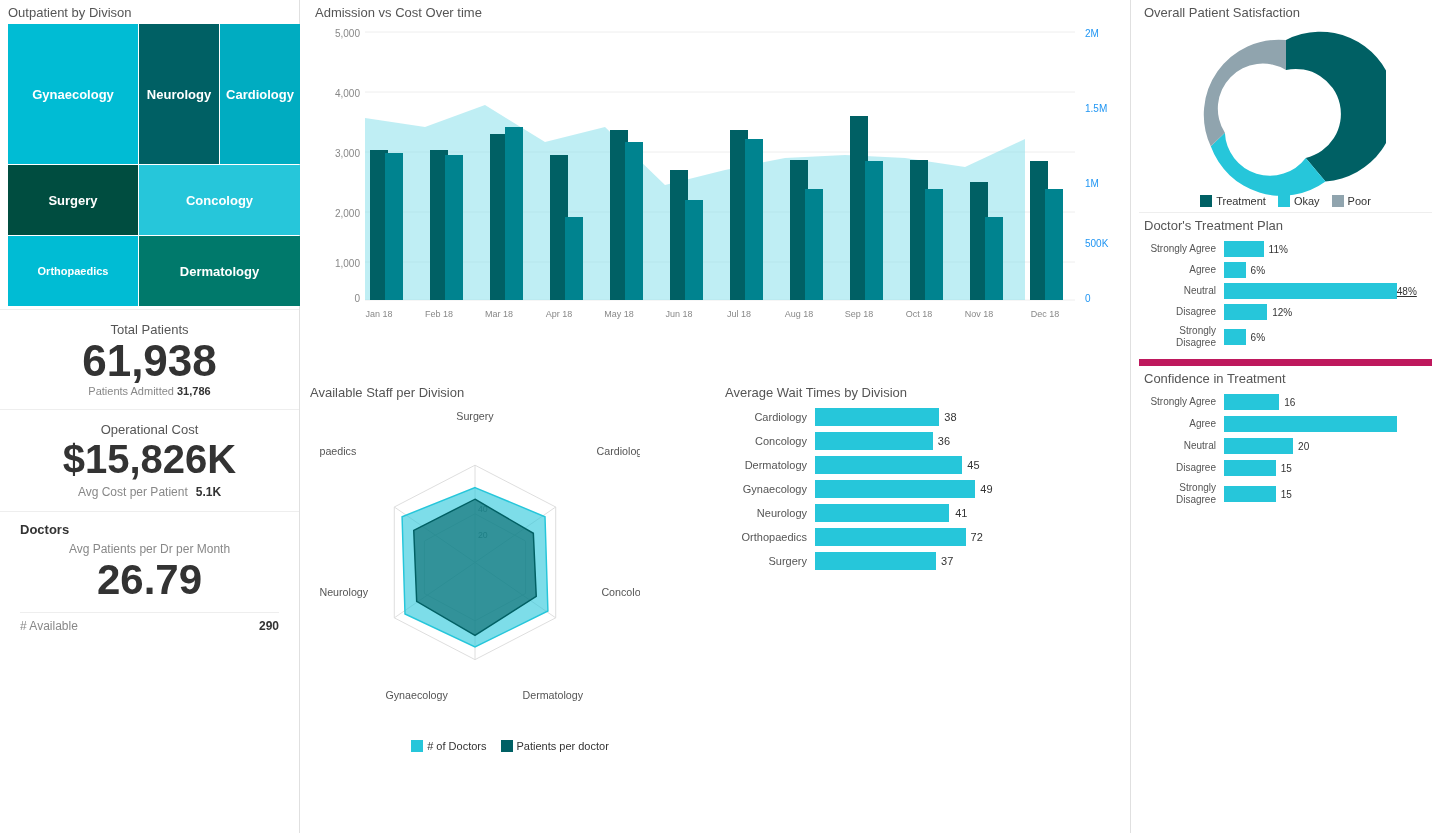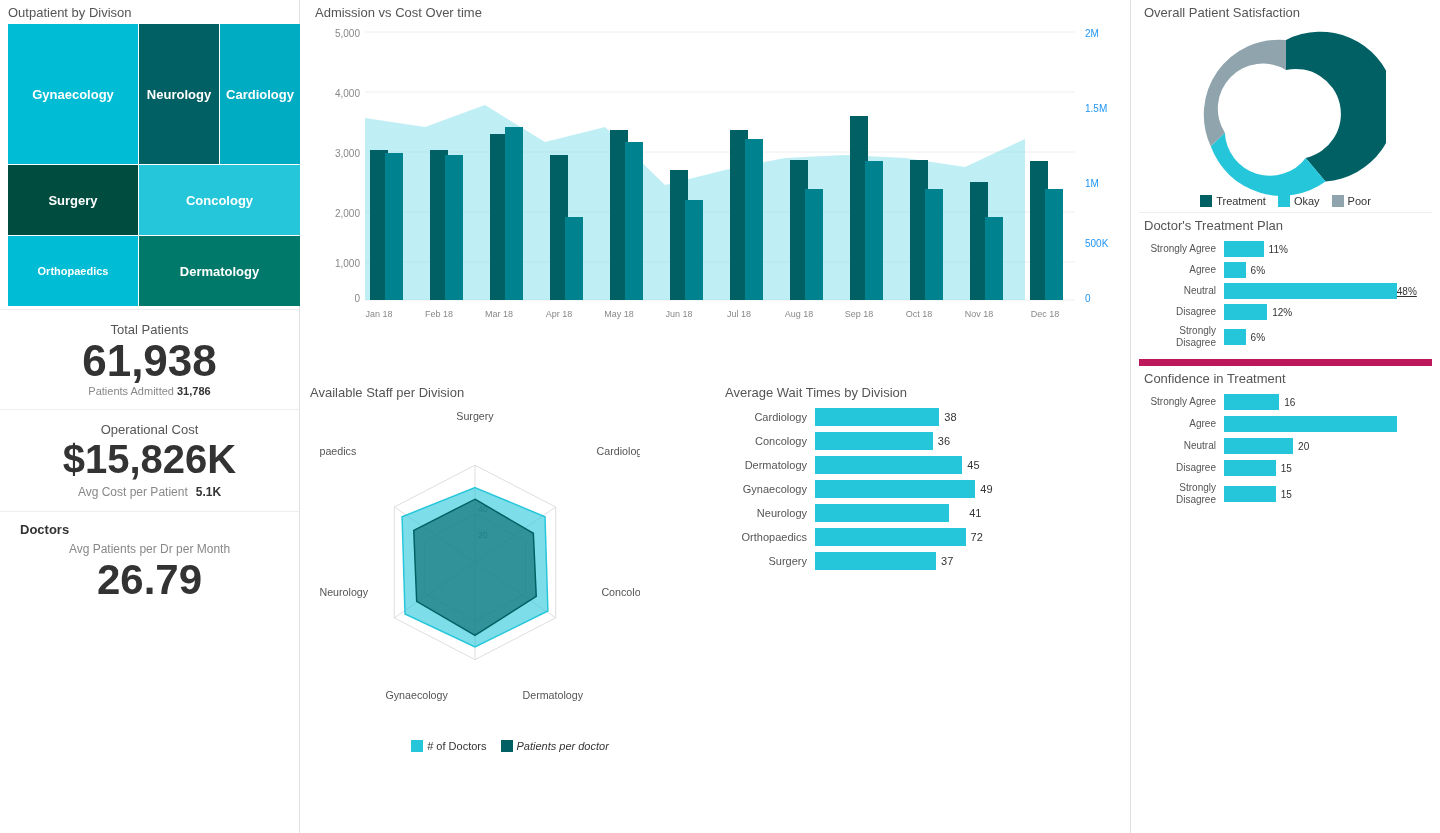--- a/index.html
+++ b/index.html
@@ -65,20 +65,24 @@
         <span>Avg Cost per Patient</span>
         <span style="color:#333; font-weight:bold;">5.1K</span>
       </div>
     </div>
 
     <div style="padding: 10px 20px; border-top: 1px solid #eee; flex: 1;">
       <div style="font-size: 13px; font-weight: bold; color: #333; margin-bottom: 5px;">Doctors</div>
       <div style="text-align: center;">
         <div style="font-size: 12px; color: #888;">Avg Patients per Dr per Month</div>
         <div style="font-size: 42px; font-weight: bold; color: #333;">26.79</div>
+      </div>
+      <div style="display: flex; justify-content: space-between; font-size: 12px; color: #888; margin-top: 8px; border-top: 1px solid #eee; padding-top: 6px;">
+        <span># Available</span>
+        <span style="color:#333; font-weight:bold;">290</span>
       </div>
     </div>
 
   </div>
 
   <div style="display: flex; flex-direction: column; padding: 0 5px;">
 
     <div style="padding: 5px 10px; height: 380px;">
       <div style="font-size: 13px; color: #555; margin-bottom: 2px;">Admission vs Cost Over time</div>
       <div style="position: relative; height: 320px;">
@@ -180,21 +184,21 @@
 
             <polygon points="165,100 225,135 228,200 165,240 105,205 102,132" fill="#006064" fill-opacity="0.6" stroke="#006064" stroke-width="1.5"></polygon>
 
           </svg>
           
           <div style="display: flex; gap: 15px; justify-content: center; font-size: 11px; margin-top: -15px;">
             <div style="display:flex; align-items:center; gap:4px;">
               <div style="width:12px; height:12px; background:#26C6DA;"></div>
               <span># of Doctors</span>
             </div>
-            <div style="display:flex; align-items:flex-end; gap:3px;font-style:italic;">
+            <div style="display:flex; align-items:flex-end; gap:3px;">
               <div style="width:12px; height:12px; background:#006064;"></div>
               <span>Patients per doctor</span>
             </div>
           </div>
         </div>
       </div>
 
       <div style="padding: 5px 10px;">
         <div style="font-size: 13px; color: #555; margin-bottom: 8px;">Average Wait Times by Division</div>
         <div id="wait-times-bars">
@@ -215,21 +219,21 @@
     <div style="font-size:11px; color:#333; padding-left:5px;">45</div>
   </div>
             <div style="display: flex; align-items: center; margin-bottom: 6px;">
     <div style="width:90px; text-align:right; font-size:11px; color:#555; padding-right:8px;">Gynaecology</div>
     <div style="height:18px; width:160.36363636363635px; background:#26C6DA;"></div>
     <div style="font-size:11px; color:#333; padding-left:5px;">49</div>
   </div>
             <div style="display: flex; align-items: center; margin-bottom: 6px;">
     <div style="width:90px; text-align:right; font-size:11px; color:#555; padding-right:8px;">Neurology</div>
     <div style="height:18px; width:134.1818181818182px; background:#26C6DA;"></div>
-    <div style="font-size:11px; color:#333; padding-left:20px;">41</div>
+    <div style="font-size:11px; color:#333; padding-left:6px;">41</div>
   </div>
             <div style="display: flex; align-items: center; margin-bottom: 6px;">
     <div style="width:90px; text-align:right; font-size:11px; color:#555; padding-right:8px;">Orthopaedics</div>
     <div style="height:18px; width:150.54545454545453px; background:#26C6DA;"></div>
     <div style="font-size:11px; color:#333; padding-left:5px;">72</div>
   </div>
             <div style="display: flex; align-items: center; margin-bottom: 6px;">
     <div style="width:90px; text-align:right; font-size:11px; color:#555; padding-right:8px;">Surgery</div>
     <div style="height:18px; width:121.0909090909091px; background:#26C6DA;"></div>
     <div style="font-size:11px; color:#333; padding-left:5px;">37</div>

